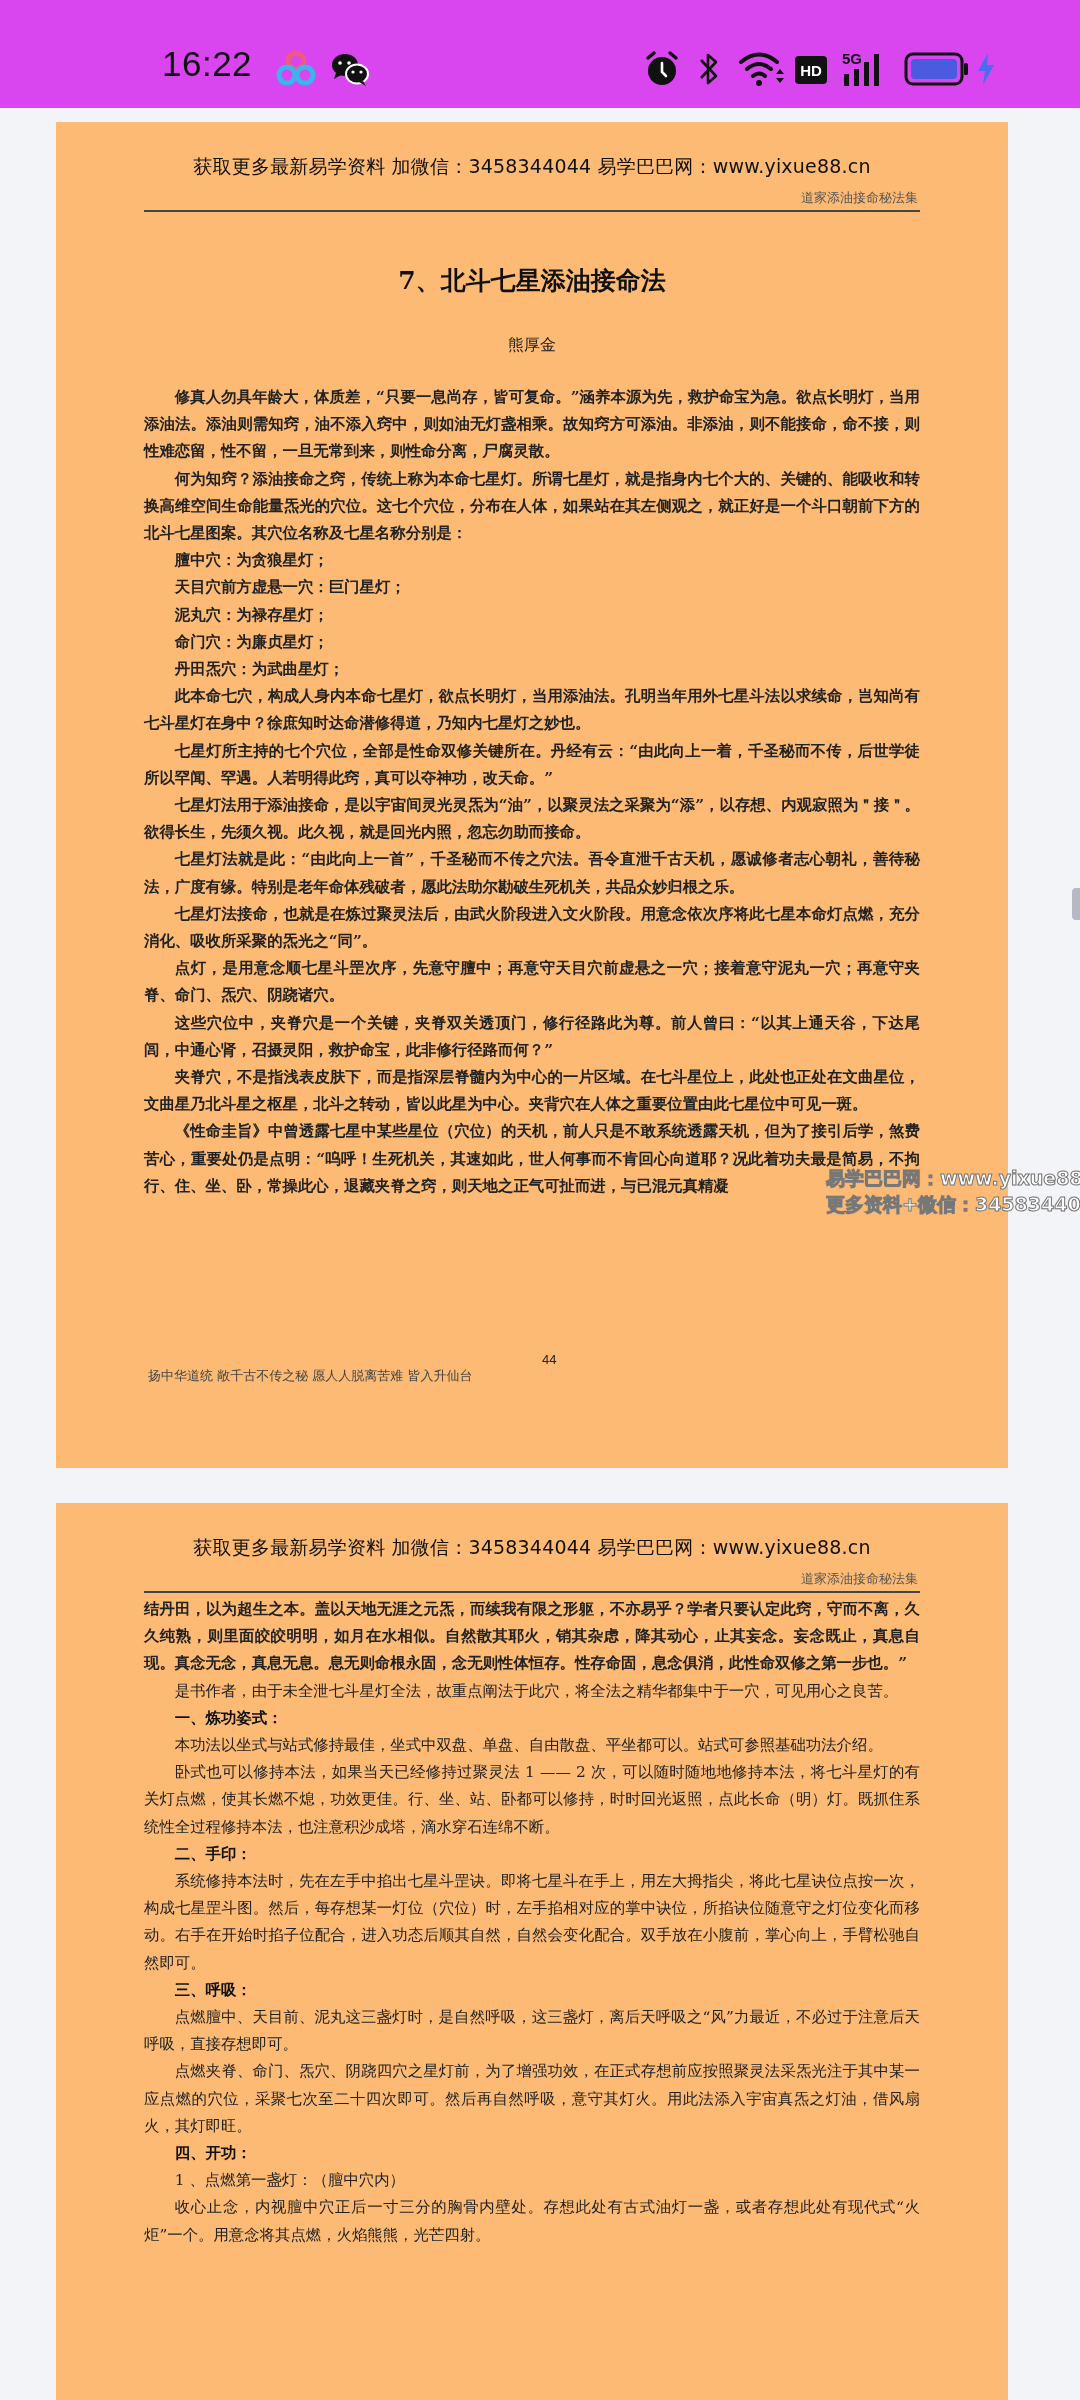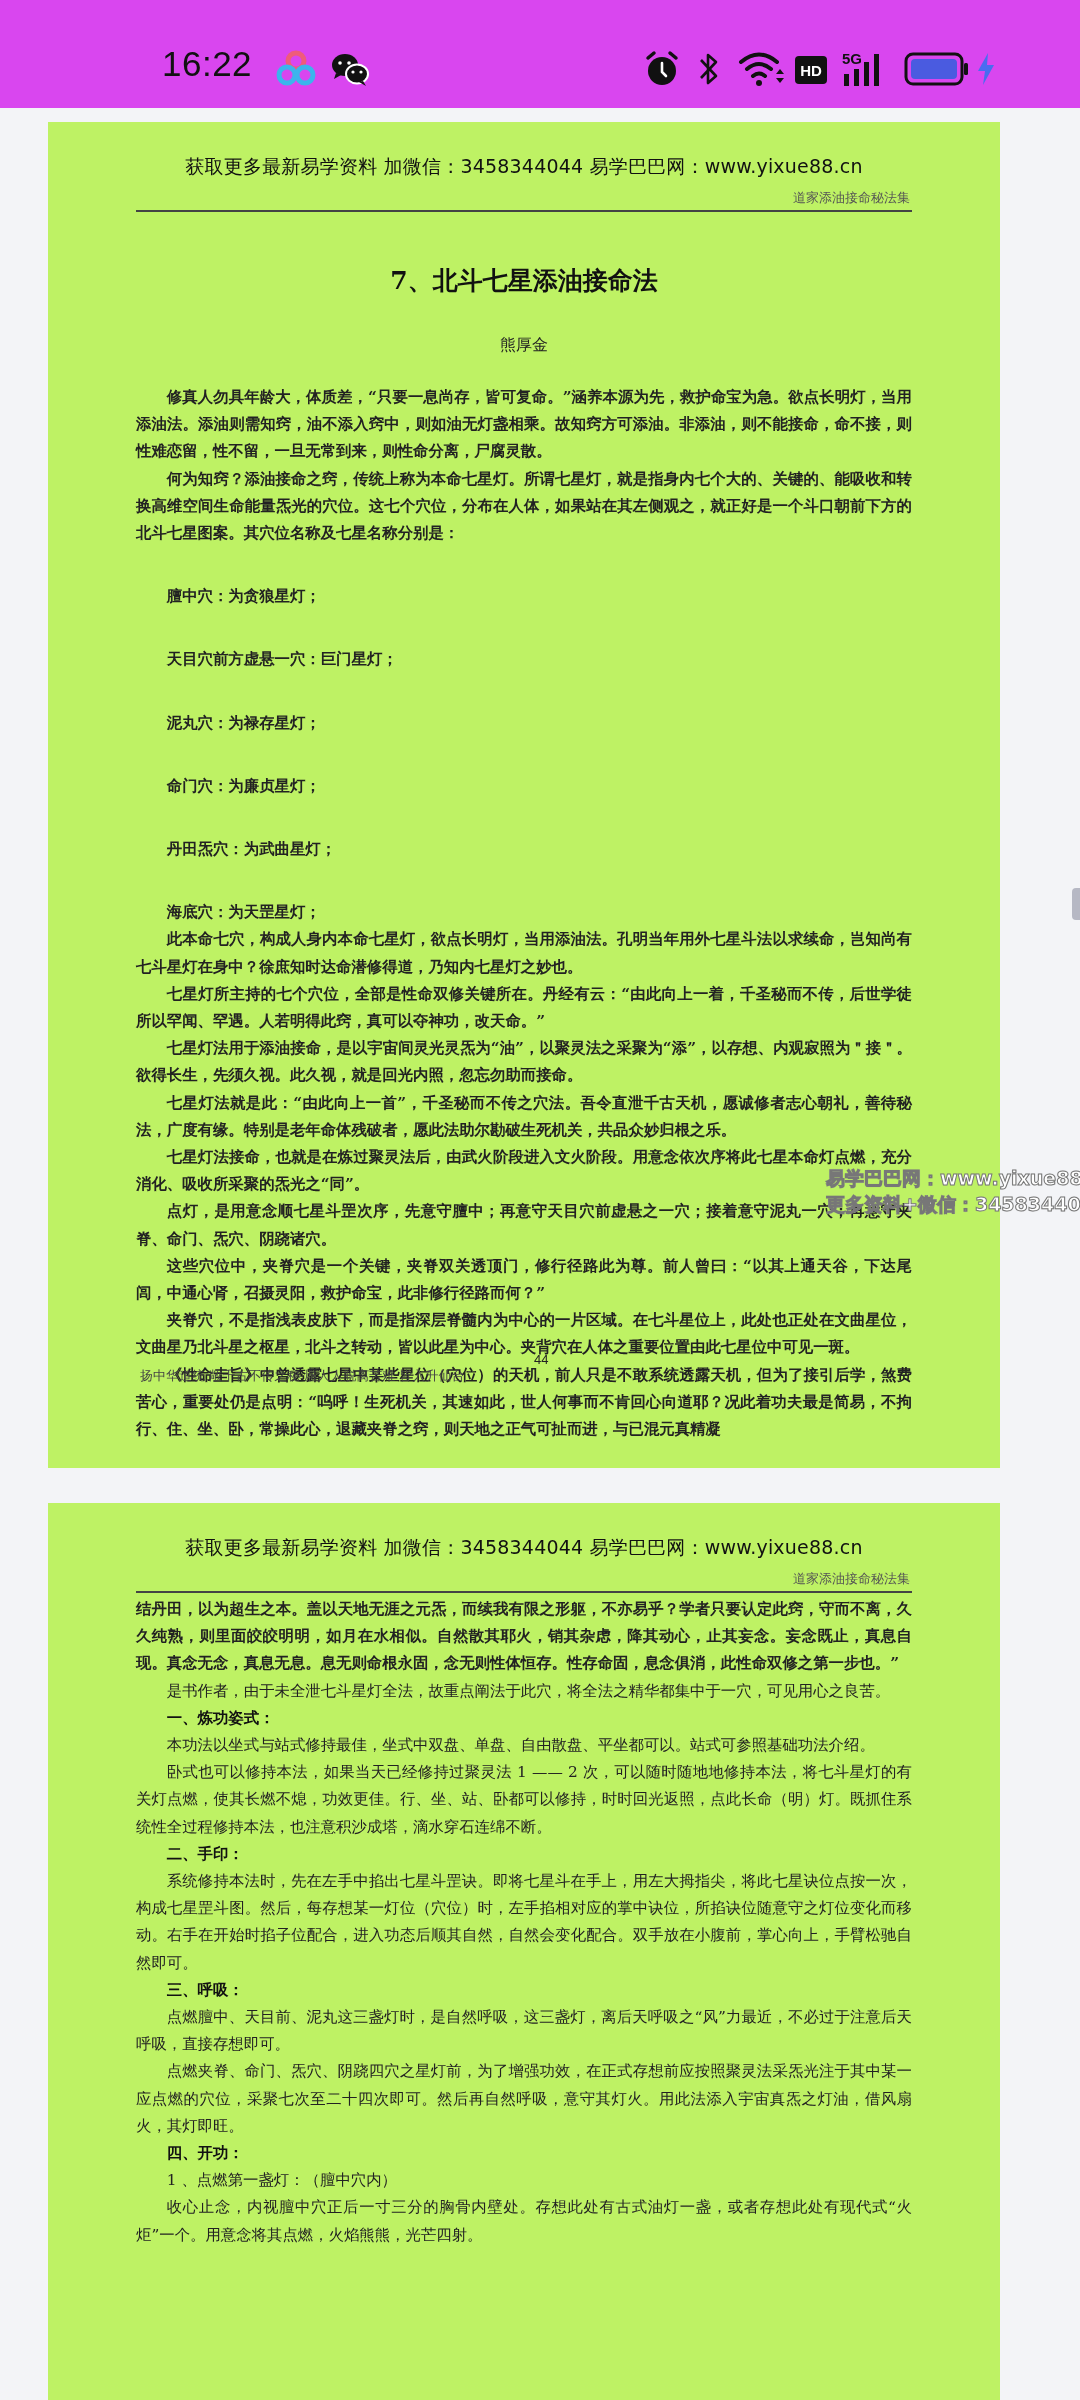--- a/index.html
+++ b/index.html
@@ -14,21 +14,21 @@
     background: #d946ef;
     padding-left: 8px;
   }
   .sb-time {
     position: absolute; left: 162px; top: 44px;
     font-family: "Liberation Sans", "DejaVu Sans", sans-serif;
     font-size: 35px; color: #111; letter-spacing: 0.5px;
   }
   .sb-icon { position: absolute; }
   .page {
-    position: absolute; left: 48px; width: 952px; background: #bef264;
+    position: absolute; left: 56px; width: 952px; background: #fdba74;
   }
   .page1 { top: 122px; height: 1346px; }
   .page2 { top: 1503px; height: 920px; }
   .hdr-watermark {
     position: absolute; left: 0; width: 952px; top: 32px; text-align: center;
     font-family: "DejaVu Sans", "Liberation Sans", sans-serif;
     font-size: 19px; color: #111; letter-spacing: 0.2px;
   }
   .hdr-sub {
     position: absolute; right: 90px; top: 67px;
@@ -45,21 +45,21 @@
     position: absolute; left: 0; width: 952px; top: 213px; text-align: center;
     font-size: 16px; color: #222;
   }
   .body {
     position: absolute; left: 88px; width: 776px;
     font-size: 15.4px; line-height: 27.2px; color: #222;
     text-align: justify;
   }
   .body p { margin: 0; text-indent: 2em; }
   .body p.noindent { text-indent: 0; font-weight: bold; }
-  .body p.item { text-indent: 2em; margin-top: 36px; }
+  .body p.item { text-indent: 2em; }
   .body p.heading { text-indent: 2em; font-weight: bold; color: #111; }
   .page1 .body { top: 262px; font-weight: bold; }
   .page2 .body { top: 93px; }
   .page-num {
     position: absolute; left: 467px; top: 1230px;
     font-family: "Liberation Sans", sans-serif; font-size: 13px; color: #222; margin-left: 19px;
   }
   .footer {
     position: absolute; left: 92px; top: 1245px;
     font-size: 13px; color: #444;
@@ -171,21 +171,20 @@
   <div class="author">熊厚金</div>
 
   <div class="body">
     <p>修真人勿具年龄大，体质差，“只要一息尚存，皆可复命。”涵养本源为先，救护命宝为急。欲点长明灯，当用添油法。添油则需知窍，油不添入窍中，则如油无灯盏相乘。故知窍方可添油。非添油，则不能接命，命不接，则性难恋留，性不留，一旦无常到来，则性命分离，尸腐灵散。</p>
     <p>何为知窍？添油接命之窍，传统上称为本命七星灯。所谓七星灯，就是指身内七个大的、关键的、能吸收和转换高维空间生命能量炁光的穴位。这七个穴位，分布在人体，如果站在其左侧观之，就正好是一个斗口朝前下方的北斗七星图案。其穴位名称及七星名称分别是：</p>
     <p class="item">膻中穴：为贪狼星灯；</p>
     <p class="item">天目穴前方虚悬一穴：巨门星灯；</p>
     <p class="item">泥丸穴：为禄存星灯；</p>
     <p class="item">命门穴：为廉贞星灯；</p>
     <p class="item">丹田炁穴：为武曲星灯；</p>
-    <p class="item">海底穴：为天罡星灯；</p>
     <p>此本命七穴，构成人身内本命七星灯，欲点长明灯，当用添油法。孔明当年用外七星斗法以求续命，岂知尚有七斗星灯在身中？徐庶知时达命潜修得道，乃知内七星灯之妙也。</p>
     <p>七星灯所主持的七个穴位，全部是性命双修关键所在。丹经有云：“由此向上一着，千圣秘而不传，后世学徒所以罕闻、罕遇。人若明得此窍，真可以夺神功，改天命。”</p>
     <p>七星灯法用于添油接命，是以宇宙间灵光灵炁为“油”，以聚灵法之采聚为“添”，以存想、内观寂照为＂接＂。欲得长生，先须久视。此久视，就是回光内照，忽忘勿助而接命。</p>
     <p>七星灯法就是此：“由此向上一首”，千圣秘而不传之穴法。吾令直泄千古天机，愿诚修者志心朝礼，善待秘法，广度有缘。特别是老年命体残破者，愿此法助尔勘破生死机关，共品众妙归根之乐。</p>
     <p>七星灯法接命，也就是在炼过聚灵法后，由武火阶段进入文火阶段。用意念依次序将此七星本命灯点燃，充分消化、吸收所采聚的炁光之“同”。</p>
     <p>点灯，是用意念顺七星斗罡次序，先意守膻中；再意守天目穴前虚悬之一穴；接着意守泥丸一穴；再意守夹脊、命门、炁穴、阴跷诸穴。</p>
     <p>这些穴位中，夹脊穴是一个关键，夹脊双关透顶门，修行径路此为尊。前人曾曰：“以其上通天谷，下达尾闾，中通心肾，召摄灵阳，救护命宝，此非修行径路而何？”</p>
     <p>夹脊穴，不是指浅表皮肤下，而是指深层脊髓内为中心的一片区域。在七斗星位上，此处也正处在文曲星位，文曲星乃北斗星之枢星，北斗之转动，皆以此星为中心。夹背穴在人体之重要位置由此七星位中可见一斑。</p>
     <p>《性命圭旨》中曾透露七星中某些星位（穴位）的天机，前人只是不敢系统透露天机，但为了接引后学，煞费苦心，重要处仍是点明：“呜呼！生死机关，其速如此，世人何事而不肯回心向道耶？况此着功夫最是简易，不拘行、住、坐、卧，常操此心，退藏夹脊之窍，则天地之正气可扯而进，与已混元真精凝</p>
   </div>

